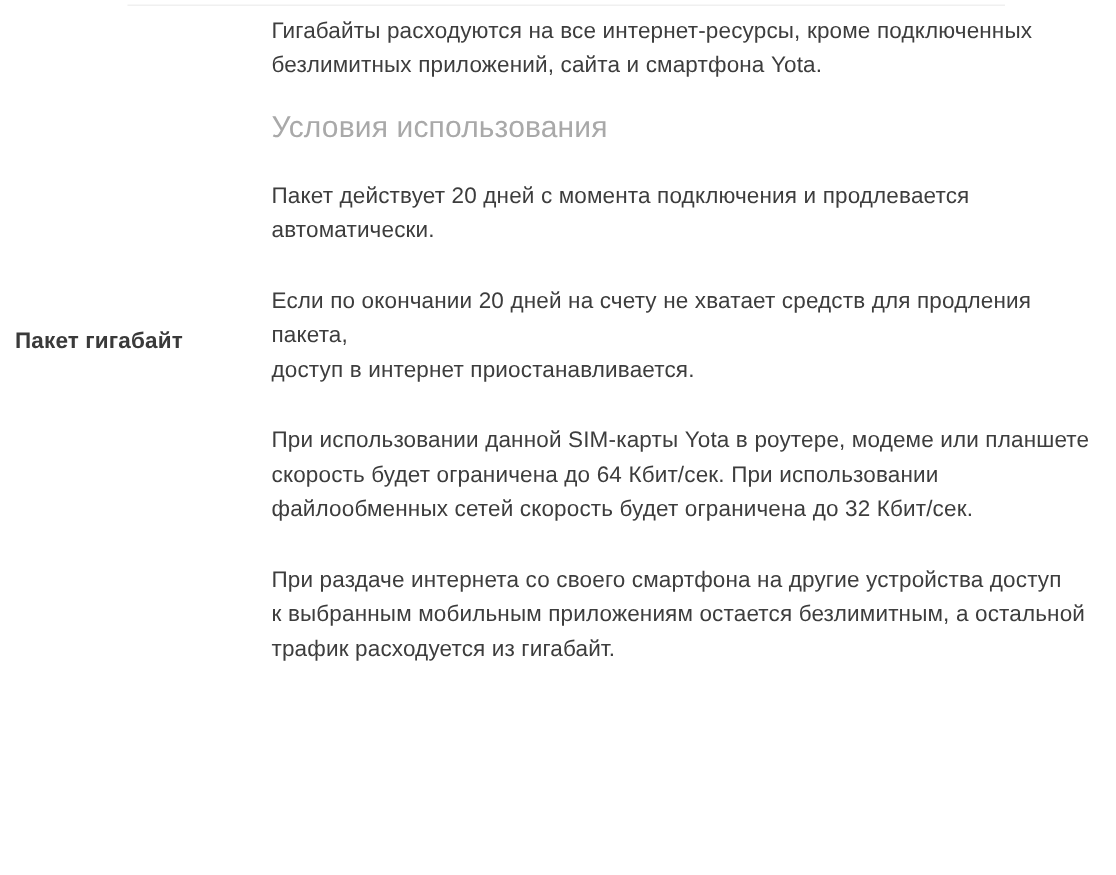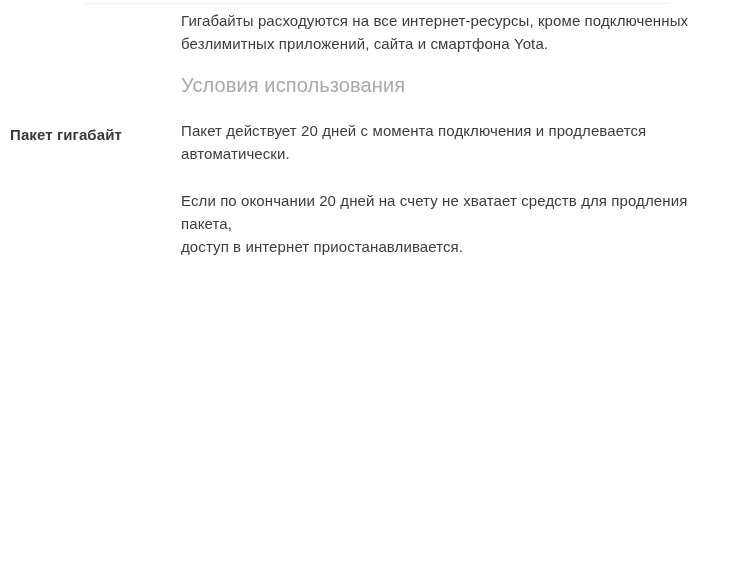--- a/index.html
+++ b/index.html
@@ -73,15 +73,21 @@
       <div class="section-title">Пакет гигабайт</div>
     </div>
     <div class="right-col">
       <p class="para">Гигабайты расходуются на все интернет-ресурсы, кроме подключенных
 безлимитных приложений, сайта и смартфона Yota.</p>
       <div class="subheading">Условия использования</div>
       <p class="para">Пакет действует 20 дней с момента подключения и продлевается
 автоматически.</p>
       <p class="para">Если по окончании 20 дней на счету не хватает средств для продления пакета,
 доступ в интернет приостанавливается.</p>
+      <p class="para">При использовании данной SIM-карты Yota в роутере, модеме или планшете
+скорость будет ограничена до 64 Кбит/сек. При использовании
+файлообменных сетей скорость будет ограничена до 32 Кбит/сек.</p>
+      <p class="para">При раздаче интернета со своего смартфона на другие устройства доступ
+к выбранным мобильным приложениям остается безлимитным, а остальной
+трафик расходуется из гигабайт.</p>
     </div>
   </div>
 </div>
 
 </body></html>

